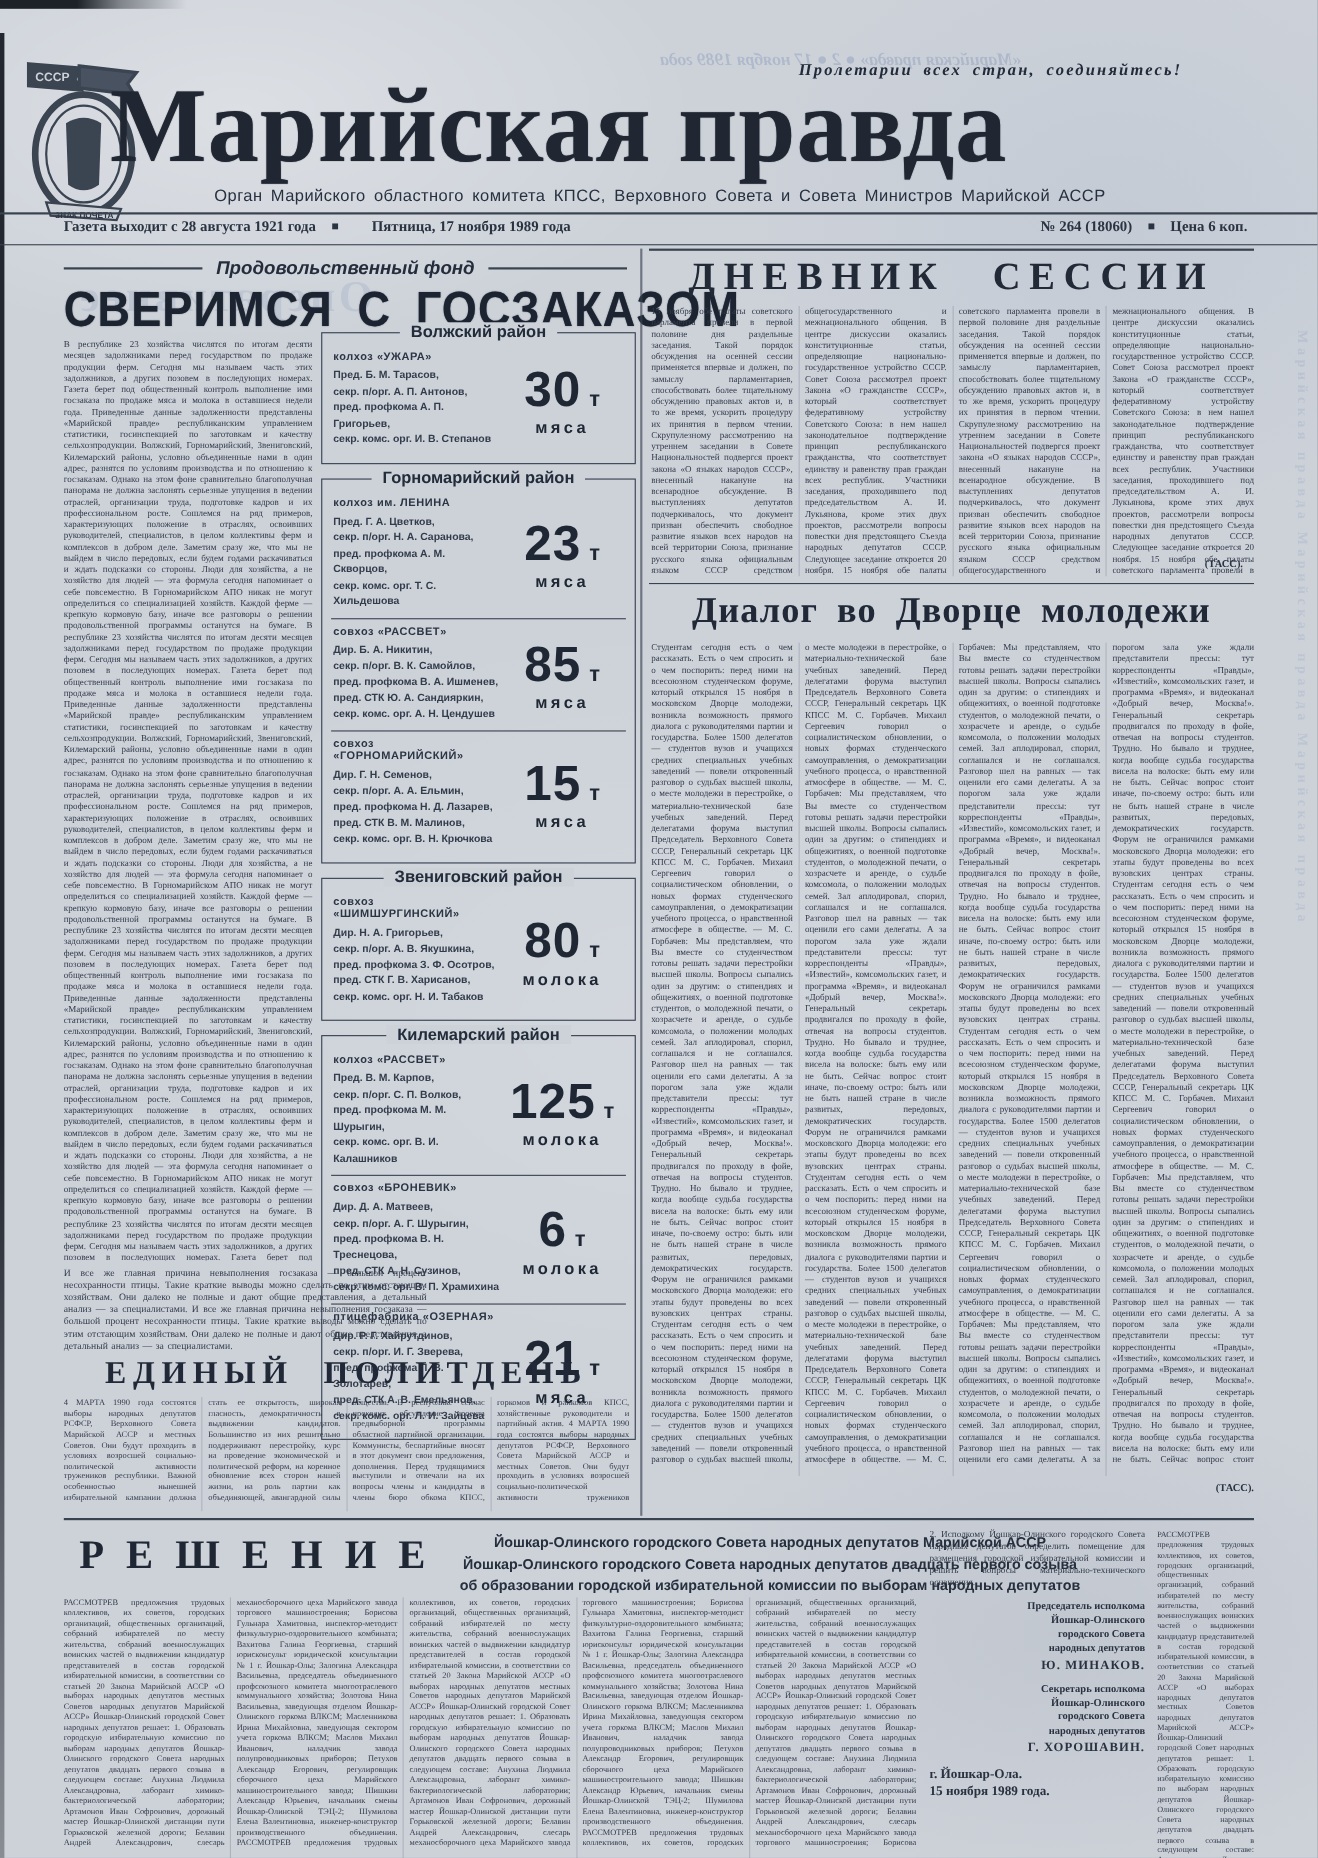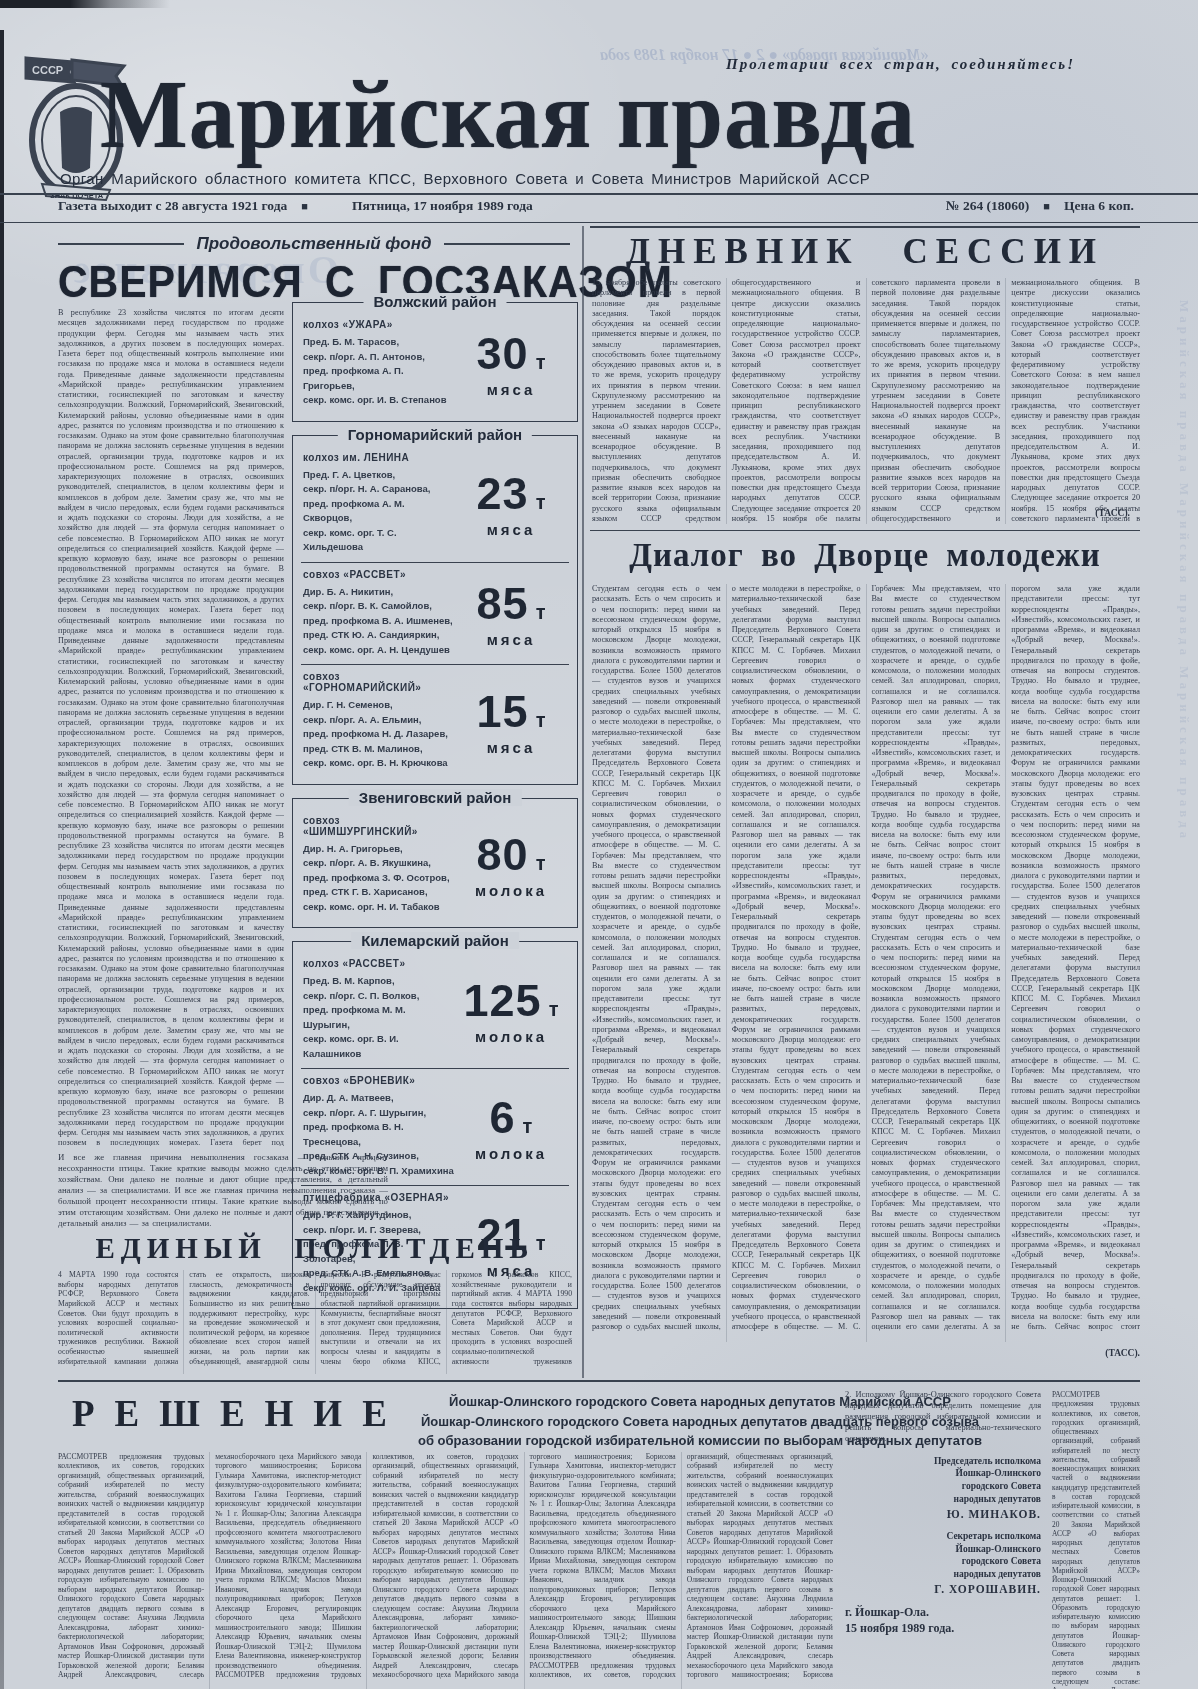--- a/index.html
+++ b/index.html
@@ -17,27 +17,27 @@
   .edge-left{top:30px;left:0;width:4px;height:1659px;background:linear-gradient(180deg,#23272f 0 60%,rgba(35,39,47,.4));}
   .ghost{color:#5d75a8;font-weight:bold;pointer-events:none;}
   .mirror{transform:scaleX(-1);}
   
   .emblem{top:52px;left:12px;width:132px;height:150px;}
   .slogan{top:56px;left:560px;width:515px;text-align:right;font-style:italic;font-weight:bold;
     font-size:15px;letter-spacing:2px;word-spacing:4px;color:#222b3a;}
   .title{top:64px;left:100px;width:990px;font-weight:bold;font-size:93px;line-height:1.05;
     white-space:nowrap;letter-spacing:1px;color:#20273379;color:#202733;transform:scaleY(1.04);
     transform-origin:top left;text-shadow:0 0 1px rgba(32,39,51,.75);}
-  .subtitle{top:170px;left:60px;width:1080px;font-family:"Liberation Sans",sans-serif;
+  .subtitle{top:170px;left:60px;width:1080px;text-align:center;font-family:"Liberation Sans",sans-serif;
     font-size:15px;font-weight:500;color:#27303f;letter-spacing:.4px;word-spacing:3px;}
   .rule{background:#39424f;}
   .dateline{top:198px;left:58px;width:1082px;display:flex;align-items:center;font-weight:bold;
     font-size:13.5px;color:#2a3341;}
   .dateline .sq{font-size:11px;margin:0 14px;}
-  .dl-day{margin-left:30px;text-align:center;}
+  .dl-day{margin-left:16px;text-align:center;}
   .dl-issue{margin-left:auto;}
   .dl-price{margin-right:6px;}
   
   .bt{font-size:8.2px;line-height:1.25;text-align:justify;color:#333b4a;overflow:hidden;
       word-spacing:1px;}
   .cols4{column-count:4;column-gap:11px;column-rule:1px solid rgba(90,100,116,.28);}
   .cols5{column-count:5;column-gap:11px;column-rule:1px solid rgba(90,100,116,.28);}
   
   .kicker{top:234px;left:58px;width:512px;text-align:left;font-family:"Liberation Sans",sans-serif;
     font-style:italic;font-weight:bold;font-size:17px;color:#252d3c;display:flex;align-items:center;gap:12px;}

